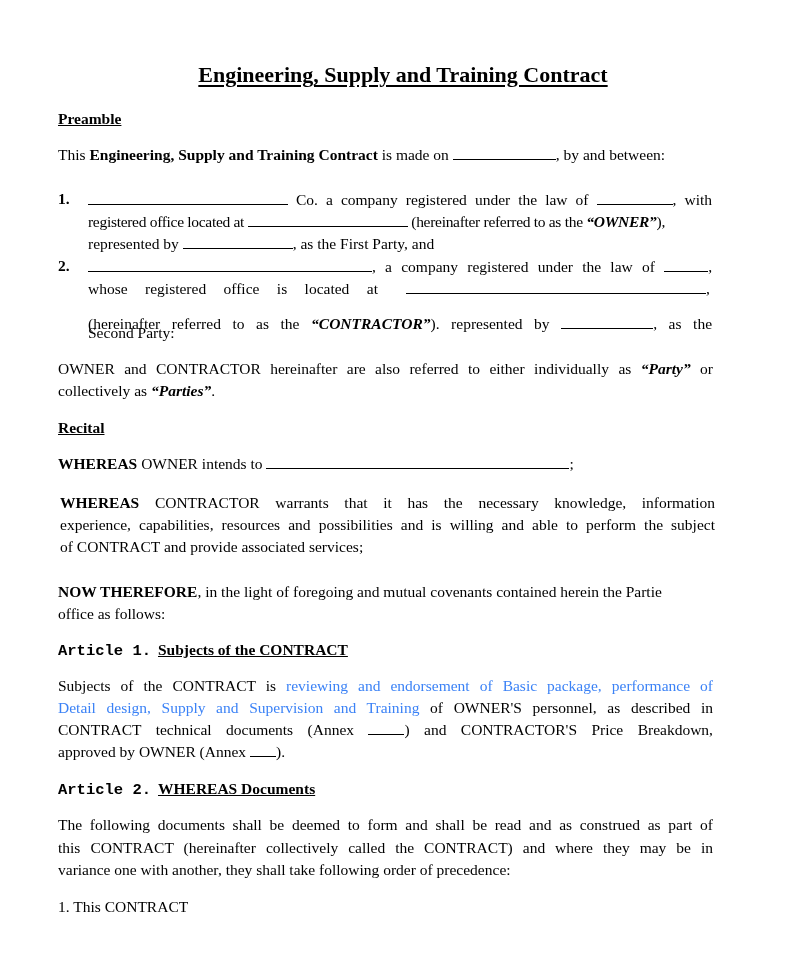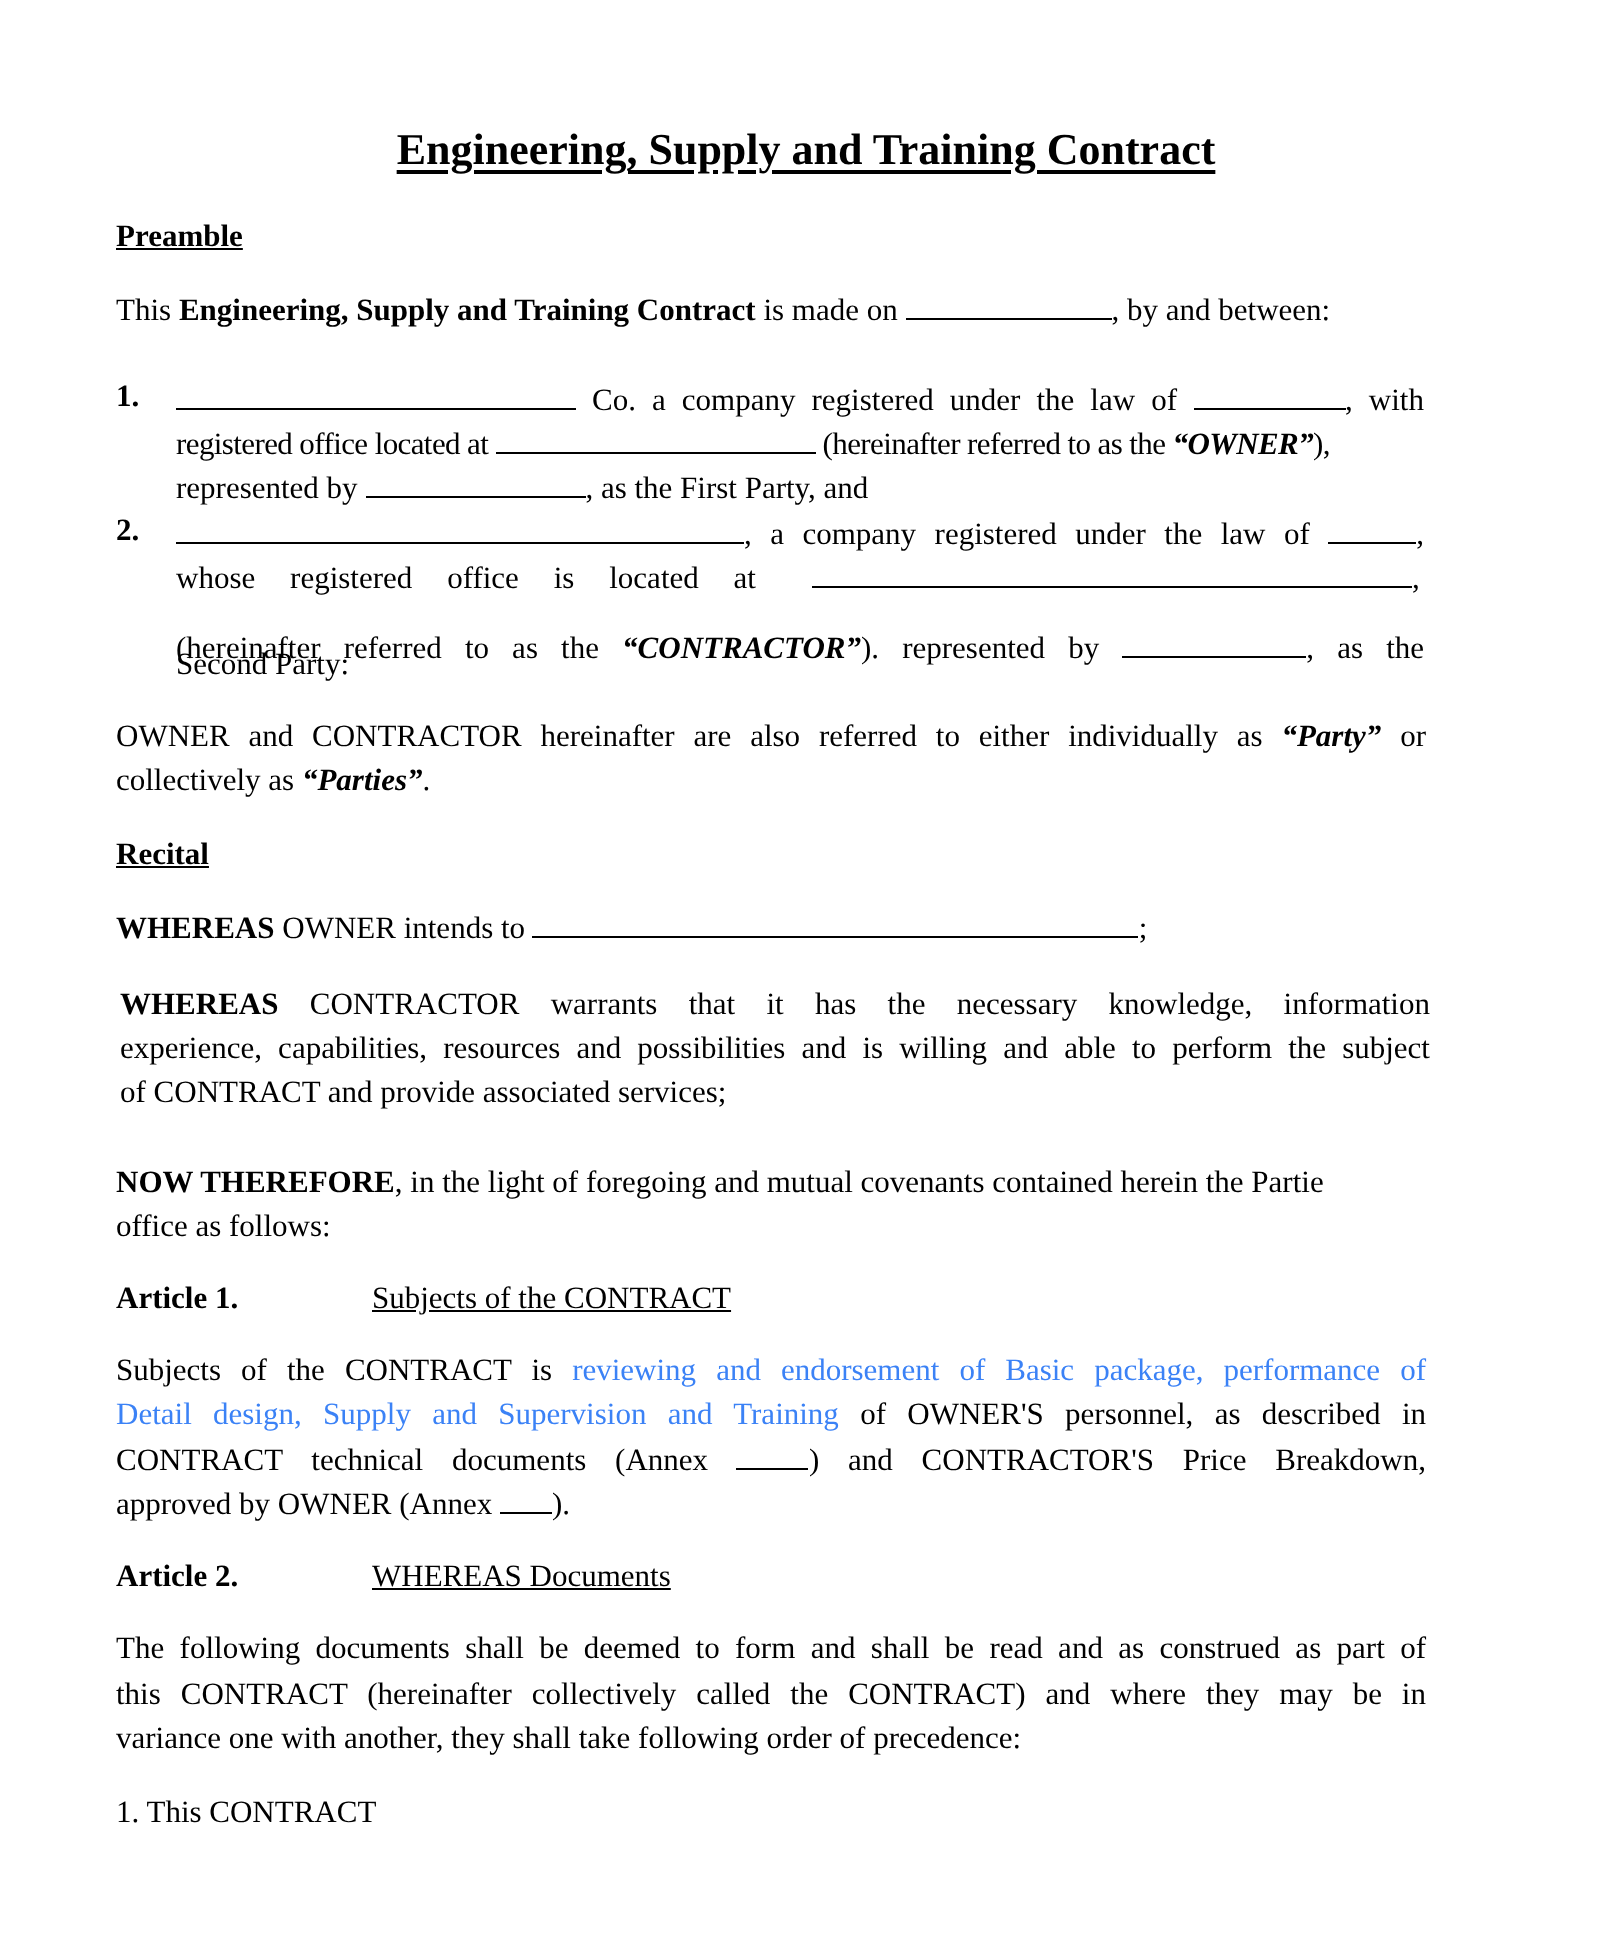--- a/index.html
+++ b/index.html
@@ -16,22 +16,22 @@
     text-underline-offset: 3px;
   }
   .heading { font-weight: bold; text-decoration: underline; }
   b { font-weight: bold; }
   .bi { font-weight: bold; font-style: italic; }
   .blank { display: inline-block; border-bottom: 1px solid #000; height: 14px; vertical-align: baseline; }
   .just { width: 655px; text-align: justify; text-align-last: justify; }
   .num { position: absolute; left: 58px; font-weight: bold; }
   .ind { left: 88px; }
   .blue { color: #3b82f6; }
-  .art-num { display: inline-block; width: 100px; font-weight: bold; }
-  .art-title { font-weight: normal; text-decoration: underline; margin-left: 28px; }
+  .art-num { display: inline-block; width: 100px; font-weight: bold; font-family: Liberation Mono, monospace; }
+  .art-title { font-weight: bold; text-decoration: underline; }
 </style>
 </head>
 <body>
 
 <div class="page">
 
   <div class="title">Engineering, Supply and Training Contract</div>
 
   <div class="line heading" style="top:109px;text-align:right;">Preamble</div>
   <div class="line" style="top:145px;">

